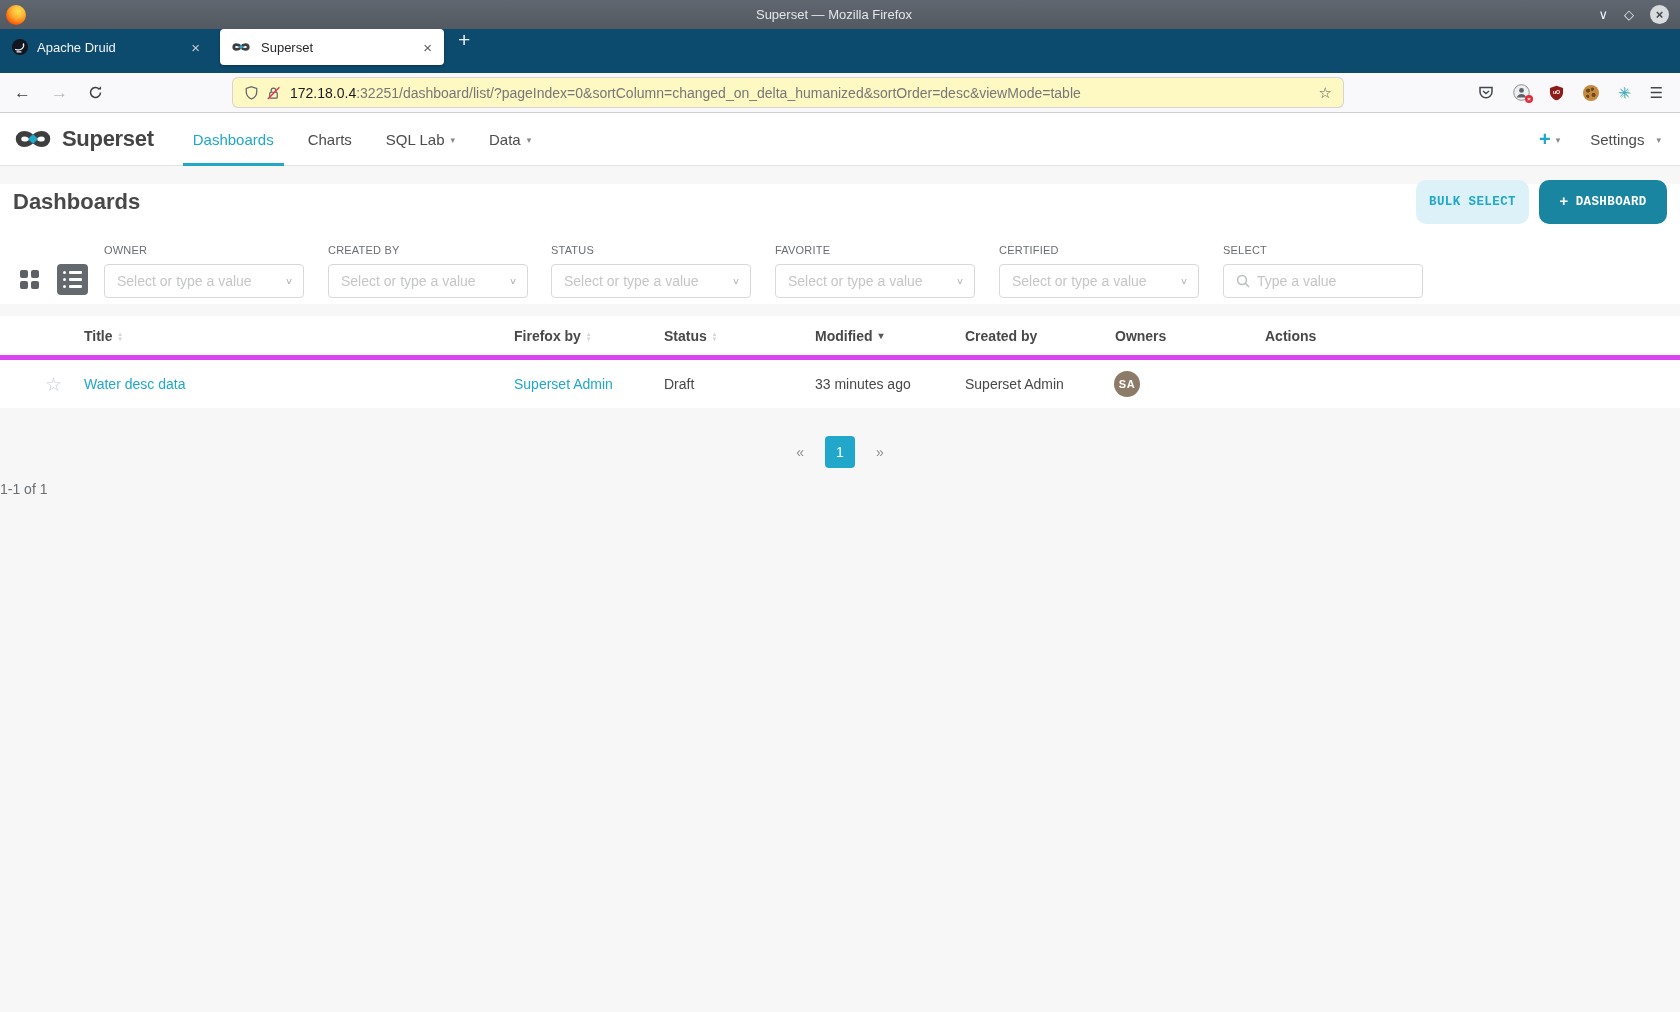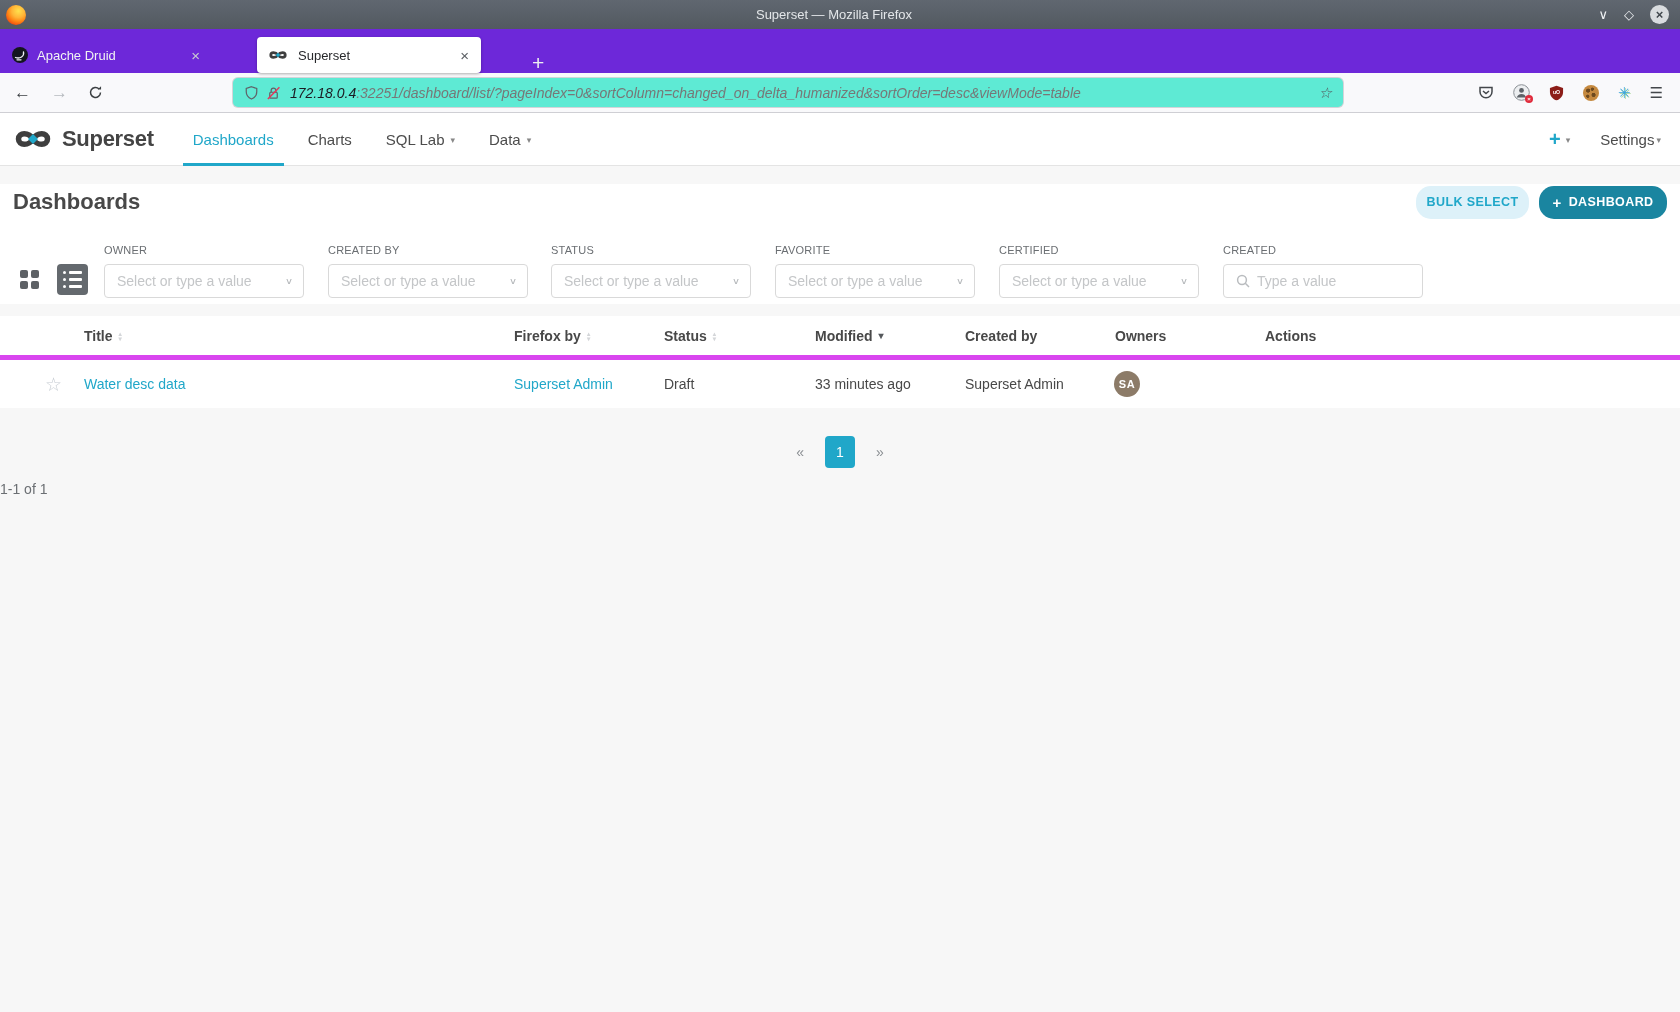--- a/index.html
+++ b/index.html
@@ -13,37 +13,37 @@
   
   .titlebar { height:29px; background:linear-gradient(#606770,#525960); display:flex; align-items:center; position:relative; }
   .fx-logo { width:20px; height:20px; margin-left:6px; border-radius:50%;
     background:radial-gradient(circle at 62% 30%, #ffe14d 0%, #ffb437 35%, #ff8a16 55%, #f1470e 80%, #cc2d0a 100%); }
   .win-title { position:absolute; left:0; right:12px; text-align:center; font-size:13px; color:#e3e6e9; pointer-events:none; }
   .win-controls { margin-left:auto; display:flex; align-items:center; gap:16px; padding-right:11px; z-index:2; }
   .wc { color:#f2f4f6; font-size:13px; line-height:1; cursor:default; }
   .wc-close { width:19px; height:19px; border-radius:50%; background:#d9dcdf; color:#3f464c; display:flex; align-items:center; justify-content:center; font-size:13px; font-weight:bold; }
 
   
-  .tabbar { height:44px; background:#6d28d9; display:flex; align-items:flex-end;gap:37px; }
+  .tabbar { height:44px; background:#0c4a6e; display:flex; align-items:flex-start; }
   .tab { height:36px; display:flex; align-items:center; padding:0 10px; border-radius:4px; }
   .tab.inactive { width:210px; margin-left:2px; color:#f1f2f3; }
   .tab.active { width:224px; margin-left:8px; background:#ffffff; color:#27282b; box-shadow:0 1px 3px rgba(0,0,0,.3); }
   .tab-label { font-size:13px; margin-left:9px; flex:1; white-space:nowrap; overflow:hidden; }
   .tab-close { font-size:15px; color:#c9ccd0; padding:0 2px; }
   .tab.active .tab-close { color:#5a5e63; }
   .newtab-btn { color:#eceef0; font-size:21px; font-weight:normal; margin-left:14px; line-height:1; }
 
   
   .toolbar { height:40px; background:#f9f9fb; border-bottom:1px solid #cfcfd4; display:flex; align-items:center; }
   .nav-arrow { font-size:17px; line-height:1; }
   .back-btn { margin-left:14px; color:#3c4043; }
   .fwd-btn { margin-left:20px; color:#b6babf; }
   .reload-btn { margin-left:20px; display:flex; }
-  .urlbar { margin-left:130px; width:1110px; height:29px; background:#5eead4; border-radius:5px;
-    box-shadow:0 0 0 1px #d4d4d9; display:flex; align-items:center; padding:0 11px;font-style:italic; }
+  .urlbar { margin-left:130px; width:1110px; height:29px; background:#fef9c3; border-radius:5px;
+    box-shadow:0 0 0 1px #d4d4d9; display:flex; align-items:center; padding:0 11px; }
   .url-text { font-size:14px; margin-left:9px; flex:1; white-space:nowrap; overflow:hidden; }
   .url-host { color:#1c1b22; }
   .url-rest { color:#777777; }
   .url-star { font-size:15px; color:#55585c; margin-left:8px; }
   .tb-icons { display:flex; align-items:center; gap:19px; margin-left:auto; padding-right:17px; }
   .ext-cookie { width:16px; height:16px; border-radius:50%;
     background:radial-gradient(circle at 32% 35%, #6e4a1f 1.8px, transparent 2.3px),
                radial-gradient(circle at 66% 62%, #6e4a1f 1.8px, transparent 2.3px),
                radial-gradient(circle at 58% 26%, #6e4a1f 1.4px, transparent 1.9px),
                radial-gradient(circle at 30% 70%, #6e4a1f 1.4px, transparent 1.9px), #c5893f; }
@@ -57,28 +57,28 @@
   .sup-logo { margin-left:11px; display:flex; }
   .brand { font-size:22px; font-weight:bold; color:#444444; margin-left:7px; letter-spacing:-0.3px; }
   .nav-items { display:flex; height:100%; margin-left:22px; }
   .nav-item { padding:0 17px; display:flex; align-items:center; gap:6px; font-size:15px; color:#4c4c4c; position:relative; }
   .nav-item.active { color:#20a7c9; }
   .nav-item.active::after { content:""; position:absolute; left:7px; right:7px; bottom:-1px; height:3px; background:#20a7c9; }
   .nav-caret { font-size:9px; color:#888; margin-top:2px; }
   .nav-right { margin-left:auto; display:flex; align-items:center; gap:30px; padding-right:19px; }
   .plus-menu { display:flex; align-items:center; gap:5px; }
   .plus-glyph { color:#20a7c9; font-size:20px; font-weight:bold; line-height:1; }
-  .settings-menu { display:flex; align-items:center; gap:2px; font-size:15px; color:#4c4c4c; }
+  .settings-menu { display:flex; align-items:center; gap:12px; font-size:15px; color:#4c4c4c; }
 
   
   .white-section { background:#fff; padding-bottom:4px; }
   .page-header { display:flex; align-items:center; height:36px; padding:0 13px; margin-top:18px; }
   .page-title { font-size:22px; font-weight:bold; color:#484848; }
   .header-buttons { margin-left:auto; display:flex; gap:10px; }
-  .btn { height:33px; border-radius:15px; display:flex; align-items:center; justify-content:center; font-size:12.5px; font-weight:bold; letter-spacing:.4px; }
+  .btn { height:44px; border-radius:10px; display:flex; align-items:center; justify-content:center; font-size:12.5px; font-weight:bold; letter-spacing:.4px;font-family:Liberation Mono, monospace; }
   .btn-bulk { width:113px; background:#ddf1f9; color:#20a7c9; }
   .btn-primary { width:128px; background:#1a85a0; color:#fff; gap:7px; }
   .btn-plus { font-size:15px; font-weight:bold; }
 
   .filter-row { position:relative; height:76px; margin-top:4px; }
   .view-toggle-grid { position:absolute; left:20px; top:46px; width:21px; height:21px; display:grid; grid-template-columns:8px 8px; grid-template-rows:8px 8px; gap:3px; }
   .view-toggle-grid i { background:#5d6165; border-radius:2px; }
   .view-toggle-list { position:absolute; left:57px; top:40px; width:31px; height:31px; background:#64696e; border-radius:4px; display:flex; flex-direction:column; justify-content:center; gap:4px; padding-left:6px; }
   .vt-line { display:flex; align-items:center; gap:3px; }
   .vt-line b { width:3px; height:3px; background:#fff; border-radius:50%; }
@@ -305,21 +305,21 @@
         </div>
       </div>
       <div class="filter f-certified">
         <span class="filter-label">CERTIFIED</span>
         <div class="filter-box">
           <span class="filter-placeholder">Select or type a value</span>
           <span class="filter-chevron">∨</span>
         </div>
       </div>
       <div class="filter f-search">
-        <span class="filter-label">CREATED</span>
+        <span class="filter-label">SELECT</span>
         <div class="filter-box search-box">
           <span style="display:flex;">
             <svg width="14" height="14" viewBox="0 0 14 14">
                 <circle cx="6" cy="6" r="4.4" fill="none" stroke="#b9bcbf" stroke-width="1.5"></circle>
                 <path d="M9.3 9.3L13 13" stroke="#b9bcbf" stroke-width="1.5"></path>
               </svg>
           </span>
           <input class="search-input" placeholder="Type a value" style="">
         </div>
       </div>

